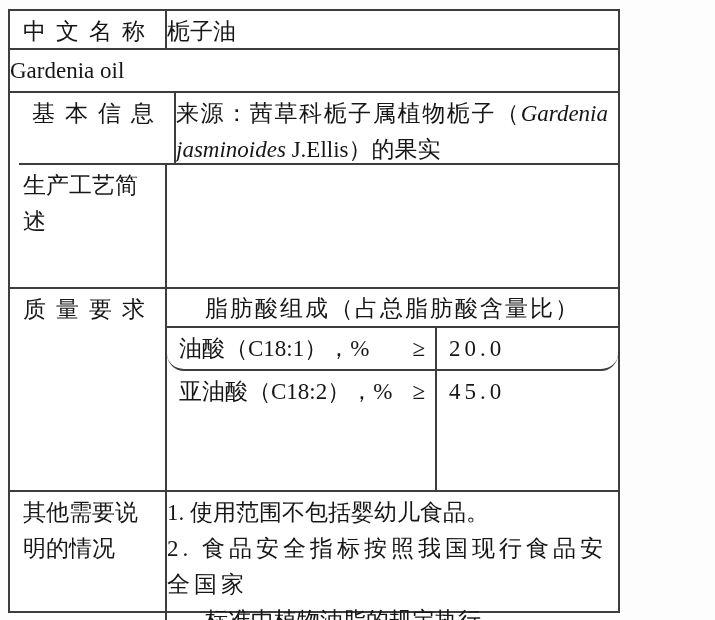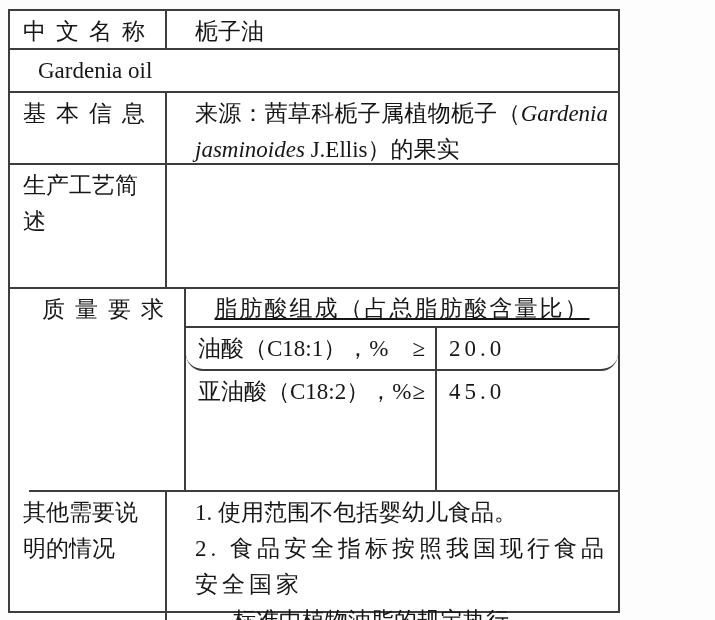--- a/index.html
+++ b/index.html
@@ -19,46 +19,46 @@
     position:absolute; left:8px; top:9px;
     width:612px; height:604px;
     border:2px solid var(--bc);
     background:#ffffff;
     display:flex; flex-direction:column;
   }
   .row{ display:flex; border-bottom:2px solid var(--bc); flex:0 0 auto; }
   .row:last-child{ border-bottom:none; flex:1 1 auto; }
   .r1{ height:39px; }
   .r2{ height:43px; }
-  .r3{ height:72px; }
+  .r3{ height:72px;margin-left:9px; }
   .r4{ height:124px; }
-  .r5{ height:203px;margin-left:19px; }
+  .r5{ height:203px; }
 
   .label-cell{
     width:157px; flex:0 0 157px;
     border-right:2px solid var(--bc);
     padding:3px 6px 0 13px;
     overflow:hidden;
   }
   .sp4{ letter-spacing:10px; }
   .content-cell{
     flex:1 1 auto;
-    padding:3px 10px 0 28px;
+    padding:3px 10px 0 0;
     overflow:hidden;
   }
   .pre{ white-space:pre-line; }
   .just{ text-align:justify; }
   .stretch19{ letter-spacing:4px; }
 
   
   .quality-right{ flex:1 1 auto; display:flex; flex-direction:column; }
   .qrow{ display:flex; border-bottom:2px solid var(--bc); flex:0 0 auto; }
   .qrow:last-child{ border-bottom:none; }
   .q-appearance{ height:82px; }
-  .q-header{ height:39px;text-decoration:underline; }
+  .q-header{ height:39px; }
   .q-item-1{ height:43px;border-radius:17px; }
   .q-item-2{ flex:1 1 auto; }
   .qname{
     flex:1 1 auto;
     padding:3px 10px 0 12px;
     display:flex; justify-content:space-between; align-items:flex-start;
     overflow:hidden;
   }
   .qval{
     width:183px; flex:0 0 183px;

